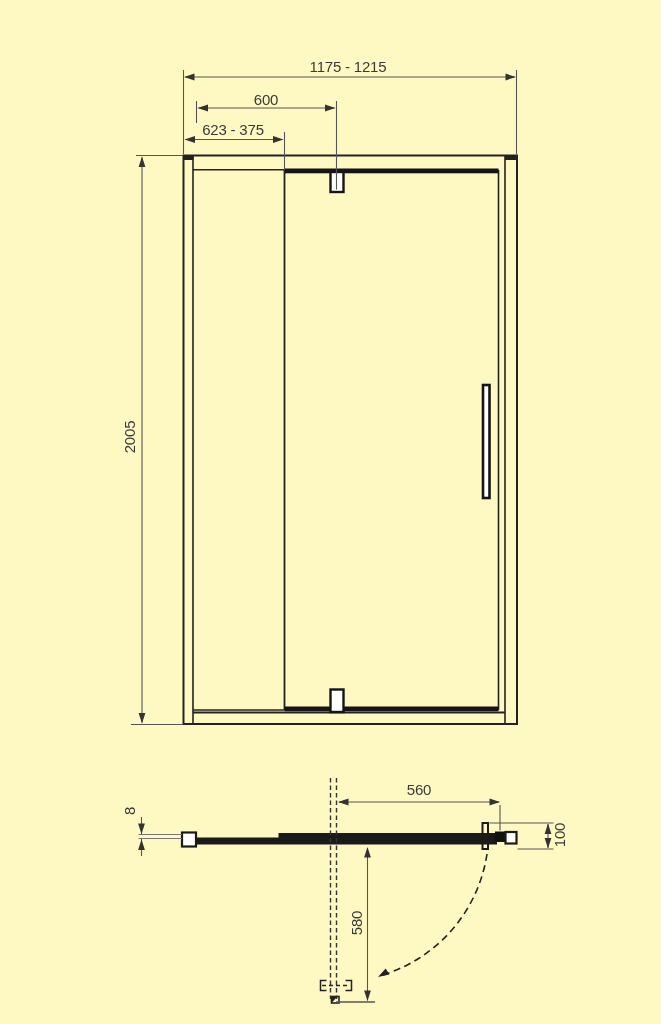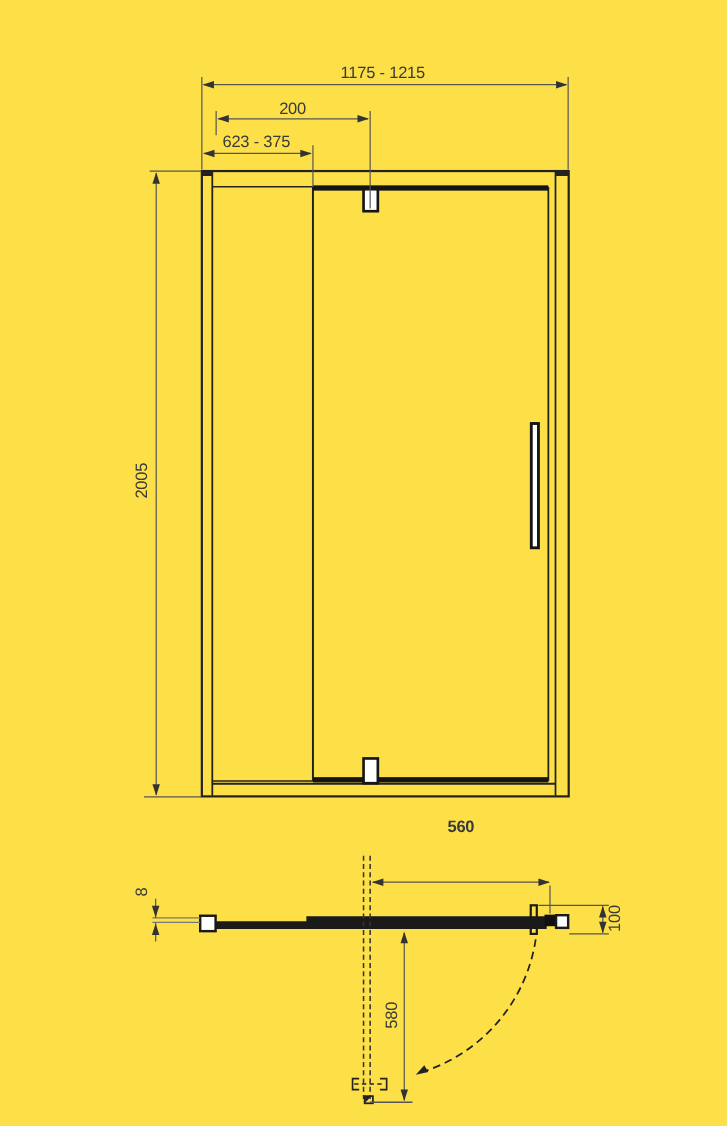--- a/index.html
+++ b/index.html
@@ -1,19 +1,19 @@
 <!DOCTYPE html>
 <html><head>
 <meta charset="utf-8">
 <style>
   html,body{margin:0;padding:0;background:#fff;}
   #stage{
     position:relative;
     width:661px;height:1024px;
-    background:#fde047;
+    background:#fef9c3;
     font-family:"Liberation Sans", sans-serif;
     overflow:hidden;
   }
   #drawing{position:absolute;left:0;top:0;}
   .dim-label{
     position:absolute;
     font-size:15px;
     letter-spacing:-0.2px;
     color:#3a3a3a;
     white-space:nowrap;
@@ -152,27 +152,27 @@
         <line x1="367.5" y1="848" x2="367.5" y2="1000.5" fill="none"></line>
         <line x1="336" y1="1002" x2="375" y2="1002" stroke-width="1.3" fill="none"></line>
         <polygon points="0,0 10.5,-3.4 10.5,3.4" transform="translate(367.5,847) rotate(90)" stroke="none"></polygon>
         <polygon points="0,0 10.5,-3.4 10.5,3.4" transform="translate(367.5,1001) rotate(270)" stroke="none"></polygon>
       </g>
     </g>
   </svg>
 
   <div class="dim-label" style="left:348px;top:66px;">1175 - 1215</div>
 
-  <div class="dim-label" style="left:266px;top:99px;">200</div>
+  <div class="dim-label" style="left:266px;top:99px;">600</div>
 
   <div class="dim-label" style="left:233px;top:129px;">623 - 375</div>
 
   <div class="dim-label vert" style="left:129px;top:437px;">2005</div>
 
   <div class="dim-label vert" style="left:129px;top:811px;">8</div>
 
-  <div class="dim-label" style="left:419px;top:752px;font-weight:bold;">560</div>
+  <div class="dim-label" style="left:419px;top:789px;">560</div>
 
   <div class="dim-label vert" style="left:559px;top:835px;">100</div>
 
   <div class="dim-label vert" style="left:356px;top:923px;">580</div>
 
 </div>
 
 </body></html>

